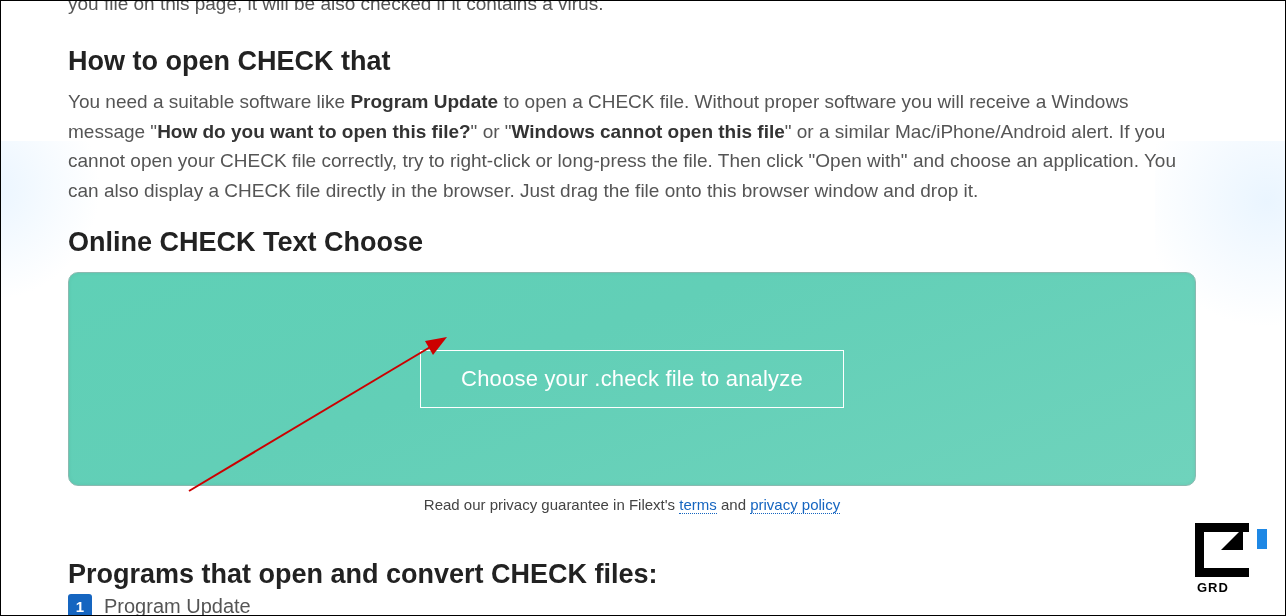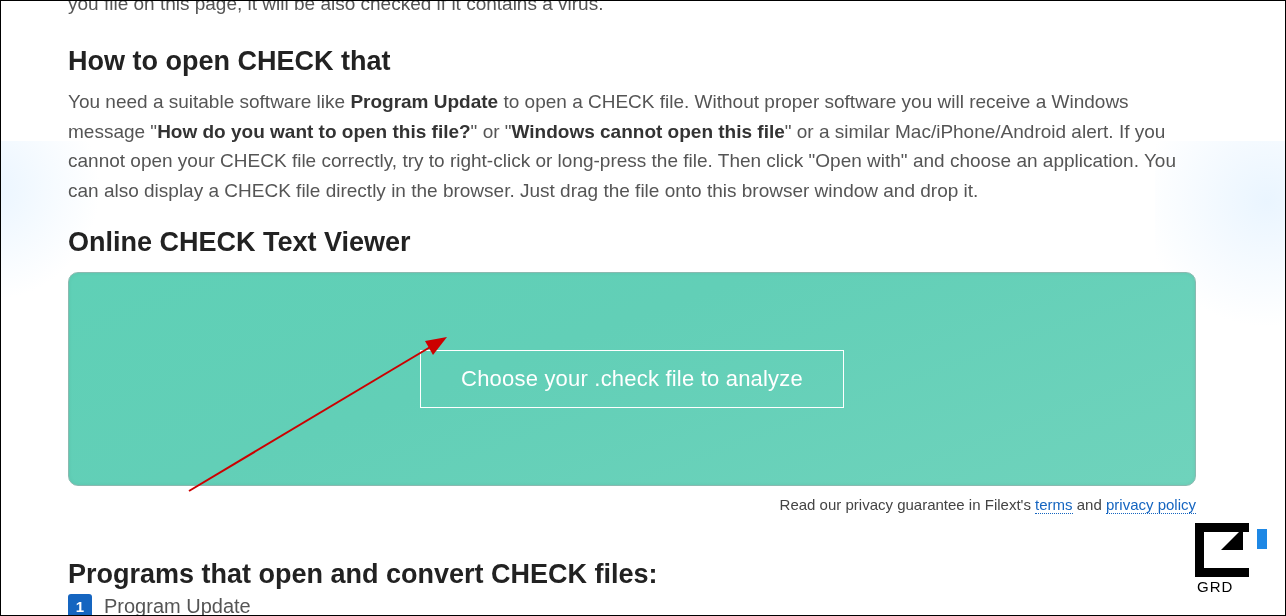--- a/index.html
+++ b/index.html
@@ -70,21 +70,21 @@
     letter-spacing: 0.2px;
     border-radius:0;
   }
   .drag-text {
     color: #fff;
     font-size: 20px;
     margin-top: 36px;
     letter-spacing: 0.2px;
   }
   .privacy-line {
-    text-align: right;
+    text-align: center;
     font-size: 15px;
     color: #444;
     margin-top: 10px;
   }
   .privacy-line a {
     color: #1565c0;
     text-decoration: none;
     border-bottom: 1px dotted #1565c0;
     cursor: pointer;
   }
@@ -165,42 +165,42 @@
   .wm-blue {
     position:absolute;
     right:0; top:6px;
     width:10px; height:20px;
     background:#1e88e5;
   }
   .wm-text {
     position:absolute;
     left:2px; bottom:-2px;
     letter-spacing:1px;
-    font-size:15px;
-    font-weight:400;
+    font-size:13px;
+    font-weight:700;
     color:#000;
   }
 </style>
 </head>
 <body>
 
 <div class="bg-blob-left"></div>
 <div class="bg-blob-right"></div>
 
 <div class="content">
 
   <p class="partial-line">you file on this page, it will be also checked if it contains a virus.</p>
 
   <h2 class="section-heading">How to open CHECK that</h2>
 
   <p class="paragraph">
     <span>You need a suitable software like </span><b>Program Update</b><span> to open a CHECK file. Without proper software you will receive a Windows message "</span><b>How do you want to open this file?</b><span>" or "</span><b>Windows cannot open this file</b><span>" or a similar Mac/iPhone/Android alert. If you cannot open your CHECK file correctly, try to right-click or long-press the file. Then click "Open with" and choose an application. You can also display a CHECK file directly in the browser. Just drag the file onto this browser window and drop it.</span>
   </p>
 
-  <h2 class="viewer-heading">Online CHECK Text Viewer</h2>
+  <h2 class="viewer-heading">Online CHECK Text Choose</h2>
 
   <div class="dropzone">
     <button class="choose-btn">Choose your .check file to analyze</button>
   </div>
 
   <div class="privacy-line">
     <span>Read our privacy guarantee in Filext's </span><a>terms</a><span> and </span><a>privacy policy</a>
   </div>
 
   <h2 class="programs-heading">Programs that open and convert CHECK files:</h2>

